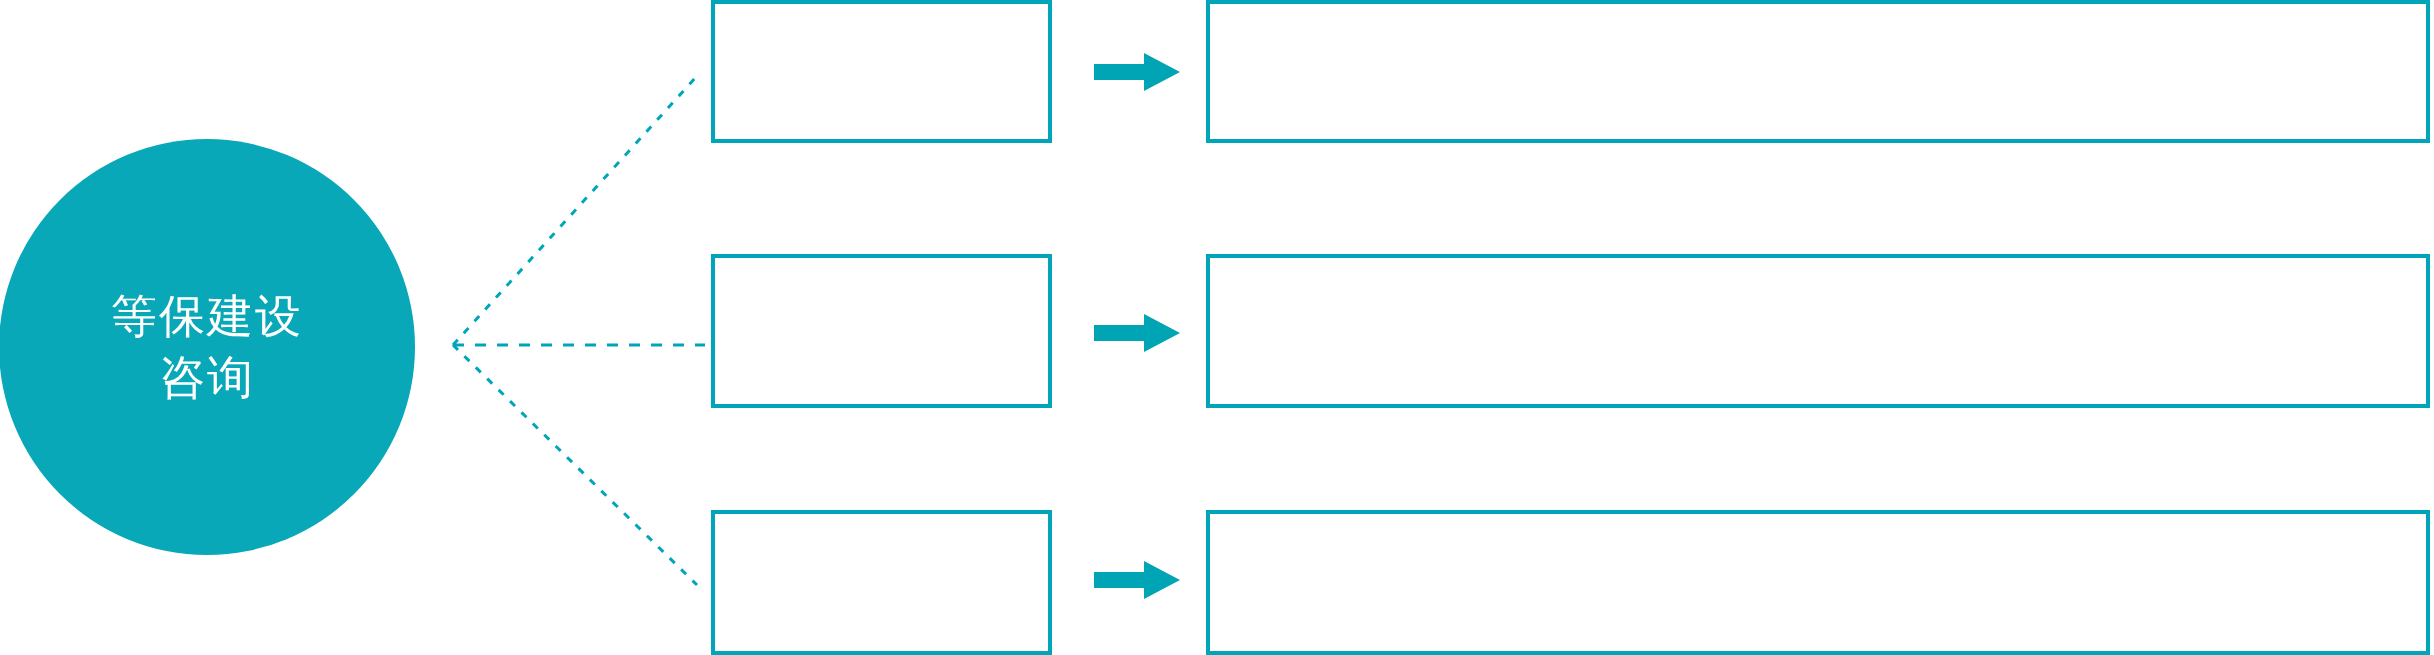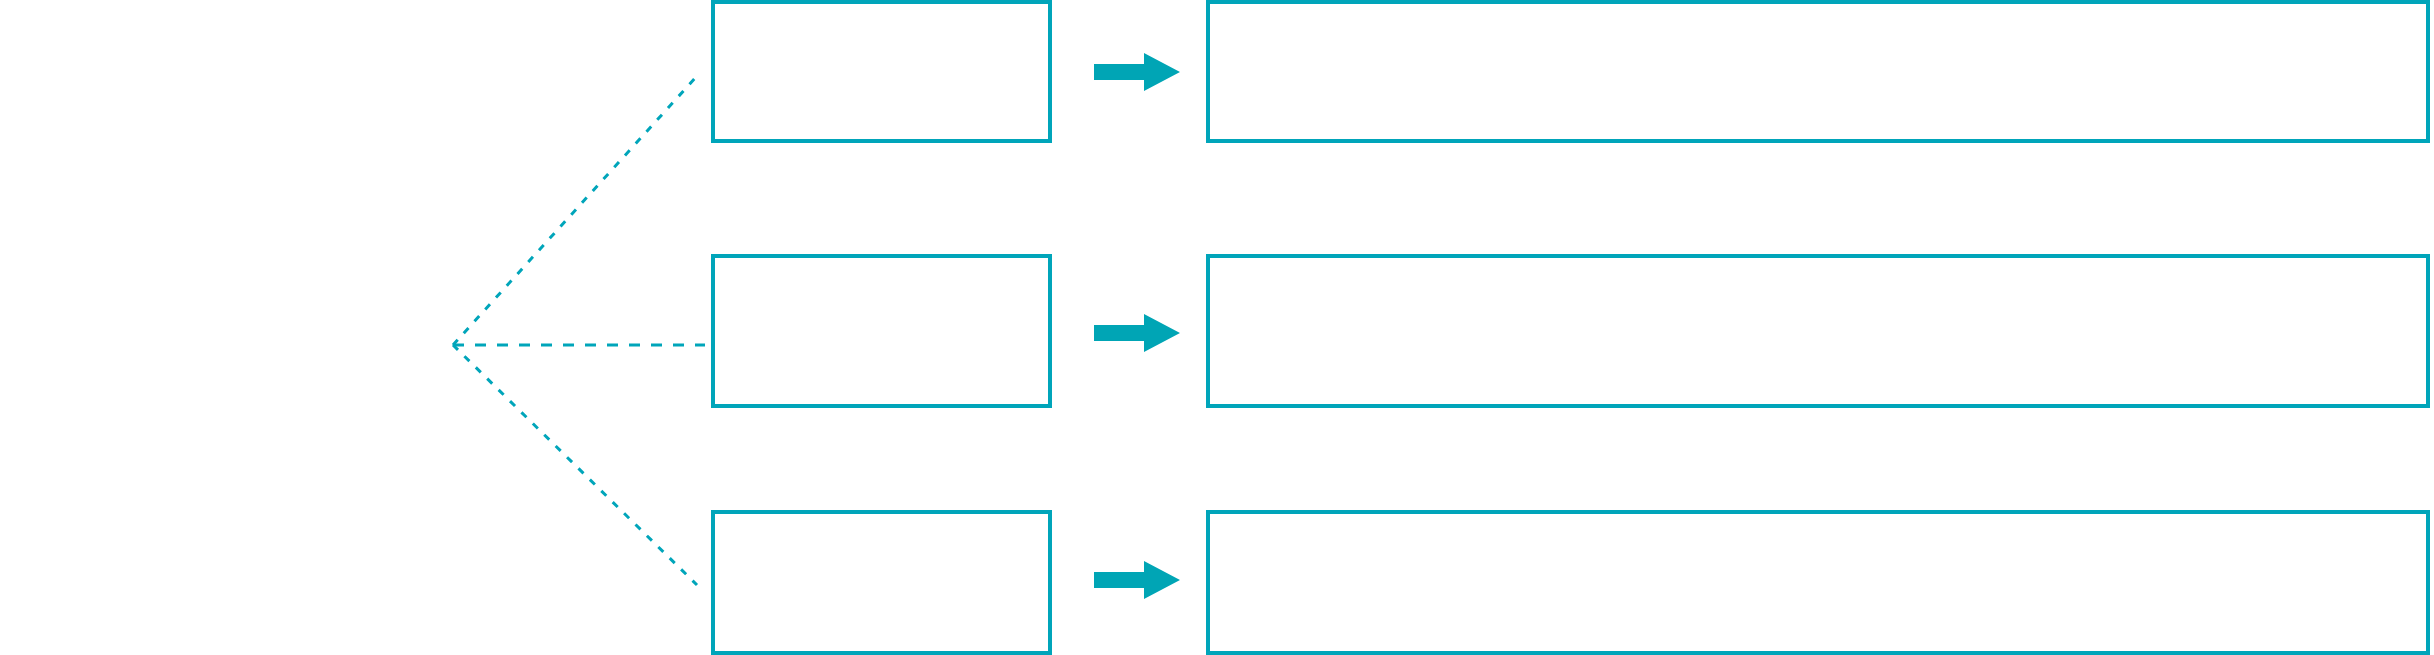--- a/index.html
+++ b/index.html
@@ -119,20 +119,24 @@
 <body>
 
 <div id="canvas">
 
   <svg class="connectors" viewBox="0 0 2434 655" xmlns="http://www.w3.org/2000/svg">
     <line x1="453" y1="345" x2="697" y2="76" stroke="#00A5BA" stroke-width="3" stroke-dasharray="7 9" stroke-linecap="butt"></line>
     <line x1="453" y1="345" x2="705" y2="345" stroke="#00A5BA" stroke-width="3" stroke-dasharray="11 11" stroke-linecap="butt"></line>
     <line x1="453" y1="345" x2="697" y2="585" stroke="#00A5BA" stroke-width="3" stroke-dasharray="7 9" stroke-linecap="butt"></line>
   </svg>
 
+  <div class="hub-circle">
+    <div class="hub-line">等保建设</div>
+    <div class="hub-line">咨询</div>
+  </div>
 
   <div class="row row-0">
     <div class="small-box">
       <div class="small-box-label"></div>
     </div>
     <div class="arrow">
       <svg viewBox="0 0 86 38" xmlns="http://www.w3.org/2000/svg">
         <polygon points="0,11 50,11 50,0 86,19 50,38 50,27 0,27" fill="#00A5B5"></polygon>
       </svg>
     </div>

